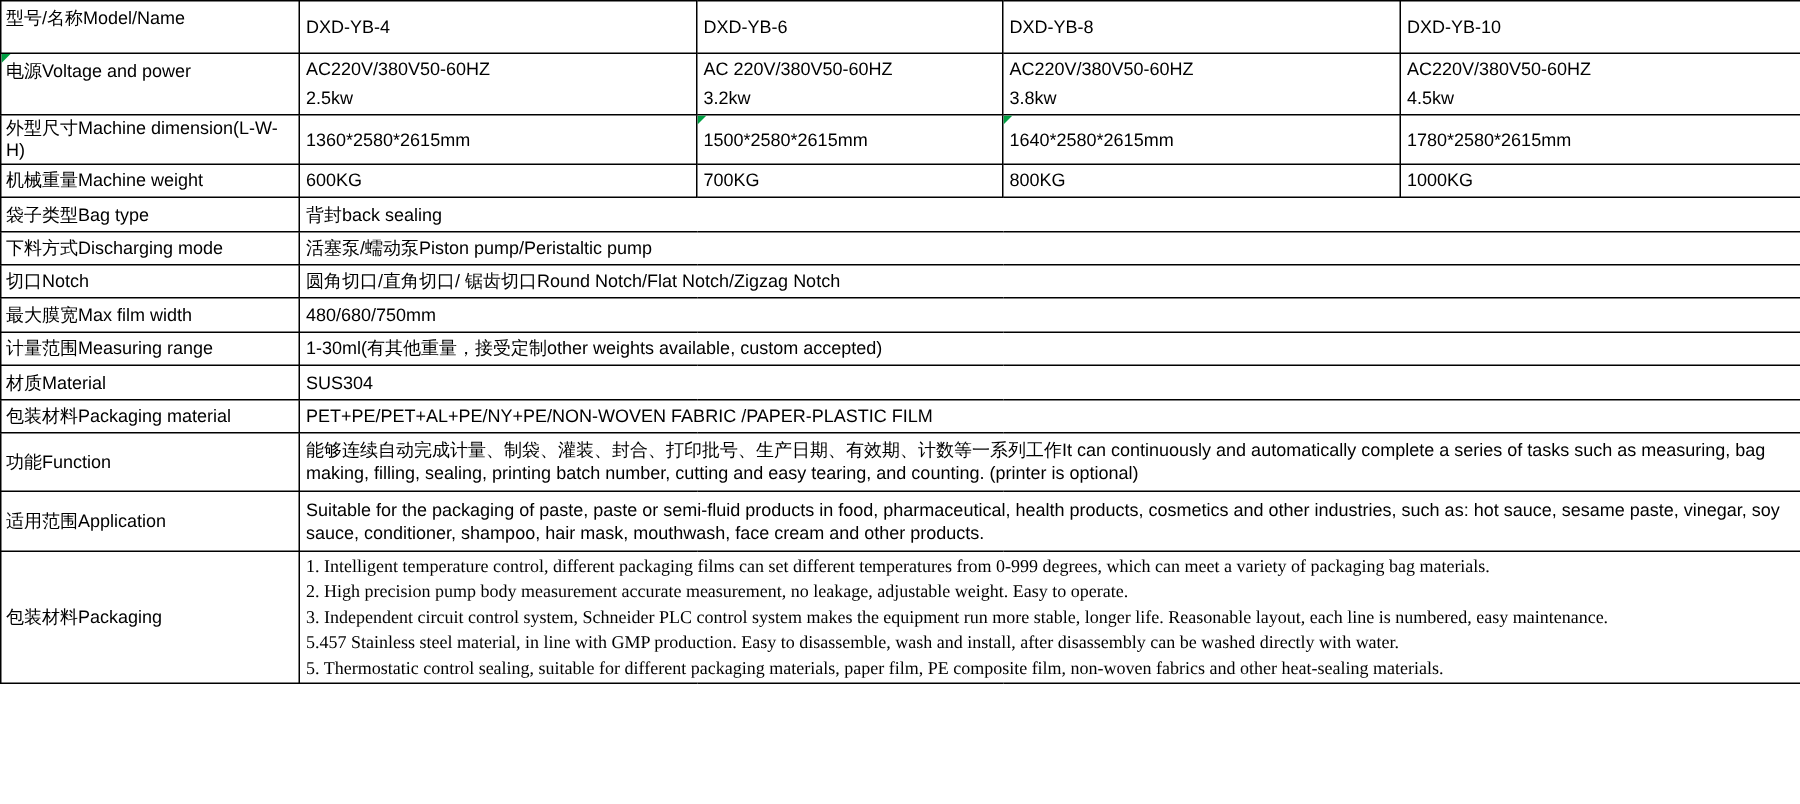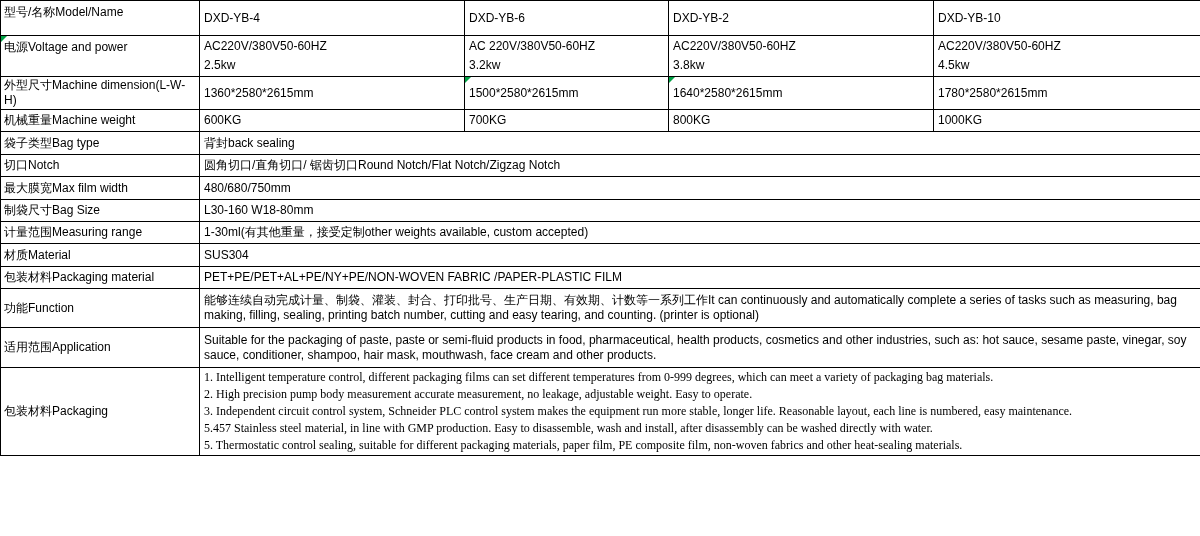--- a/index.html
+++ b/index.html
@@ -47,21 +47,21 @@
       <col style="width:204px">
       <col style="width:265px">
       <col style="width:267px">
   </colgroup>
 
   <tbody>
       <tr style="height:35px">
     <td class="label va-top"><span>型号/名称Model/Name</span></td>
     <td><span>DXD-YB-4</span></td>
     <td><span>DXD-YB-6</span></td>
-    <td><span>DXD-YB-2</span></td>
+    <td><span>DXD-YB-8</span></td>
     <td><span>DXD-YB-10</span></td>
   </tr>
 
 
   <tr style="height:41px">
     <td class="label va-top">
       <span class="flag"></span>
       <span>电源Voltage and power</span>
     </td>
     <td class="two-line">
@@ -102,35 +102,35 @@
     <td><span>700KG</span></td>
     <td><span>800KG</span></td>
     <td><span>1000KG</span></td>
   </tr>
 
   <tr style="height:23px">
     <td class="label"><span>袋子类型Bag type</span></td>
     <td colspan="4"><span>背封back sealing</span></td>
   </tr>
 
+  <tr style="height:22px">
+    <td class="label"><span>下料方式Discharging mode</span></td>
+    <td colspan="4"><span>活塞泵/蠕动泵Piston pump/Peristaltic pump</span></td>
+  </tr>
 
   <tr style="height:22px">
     <td class="label"><span>切口Notch</span></td>
     <td colspan="4"><span>圆角切口/直角切口/ 锯齿切口Round Notch/Flat Notch/Zigzag Notch</span></td>
   </tr>
 
   <tr style="height:23px">
     <td class="label"><span>最大膜宽Max film width</span></td>
     <td colspan="4"><span>480/680/750mm</span></td>
   </tr>
 
-  <tr style="height:22px">
-    <td class="label"><span>制袋尺寸Bag Size</span></td>
-    <td colspan="4"><span>L30-160 W18-80mm</span></td>
-  </tr>
 
   <tr style="height:22px">
     <td class="label"><span>计量范围Measuring range</span></td>
     <td colspan="4"><span>1-30ml(有其他重量，接受定制other weights available, custom accepted)</span></td>
   </tr>
 
   <tr style="height:23px">
     <td class="label"><span>材质Material</span></td>
     <td colspan="4"><span>SUS304</span></td>
   </tr>

